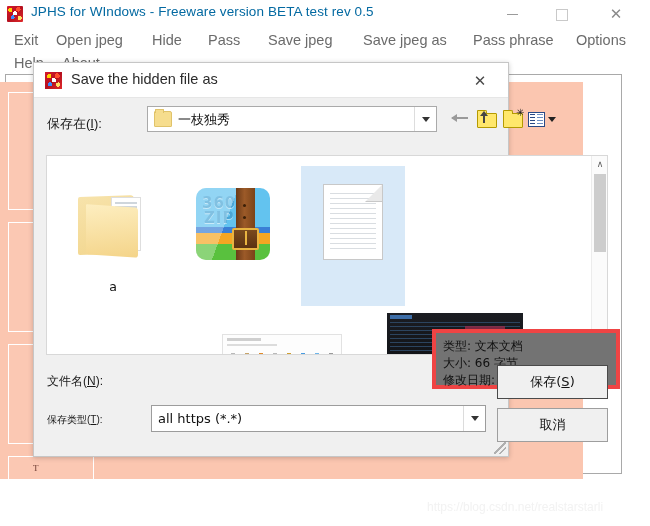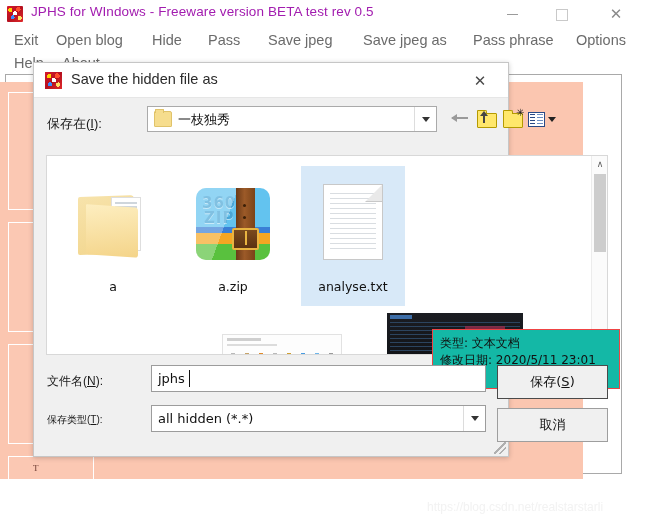--- a/index.html
+++ b/index.html
@@ -25,21 +25,21 @@
       radial-gradient(circle at 20% 25%, #ffd400 0 2px, transparent 2px),
       radial-gradient(circle at 70% 20%, #ff4d2e 0 2.4px, transparent 2.4px),
       radial-gradient(circle at 35% 70%, #3a8bff 0 2px, transparent 2px),
       radial-gradient(circle at 80% 75%, #ffe066 0 2px, transparent 2px),
       radial-gradient(circle at 50% 45%, #ffffff 0 2px, transparent 2px),
       linear-gradient(135deg,#d7192c 0%,#b5101f 50%,#e02b2b 100%);
     border-radius:1px;
   }
   #app-title{
     position:absolute;left:31px;top:4px;
-    font-size:13.5px;color:#a21caf;letter-spacing:.1px;white-space:nowrap;
+    font-size:13.5px;color:#0369a1;letter-spacing:.1px;white-space:nowrap;
   }
   .wbtn{
     position:absolute;top:0;width:46px;height:28px;
     color:#9b9b9b;font-size:13px;text-align:center;line-height:28px;
   }
   #btn-min{left:489px;}
   #btn-max{left:539px;}
   #btn-close{left:593px;color:#8a8a8a;font-size:15px;}
   #btn-min .bar{display:inline-block;width:11px;height:1px;background:#9b9b9b;vertical-align:middle;}
   #btn-max .sq{display:inline-block;width:10px;height:10px;border:1px solid #c9c9c9;vertical-align:middle;}
@@ -310,21 +310,21 @@
       radial-gradient(circle at 48px 5px,#b9b9b9 3px,transparent 3px),
       radial-gradient(circle at 62px 5px,#d0a030 3px,transparent 3px),
       radial-gradient(circle at 76px 5px,#4a9ce0 3px,transparent 3px),
       radial-gradient(circle at 90px 5px,#6fb6ea 3px,transparent 3px),
       radial-gradient(circle at 104px 5px,#9a9a9a 3px,transparent 3px);
   }
 
   
   #tooltip{
     position:absolute;left:398px;top:266px;width:188px;height:60px;
-    background:#14b8a6;border:1px solid #ef4444;box-sizing:border-box;
+    background:#737373;border:4px solid #ef4444;box-sizing:border-box;
     padding:5px 7px 0 7px;
   }
   #tooltip div{
     font-size:12px;line-height:17px;color:#111;white-space:nowrap;
     font-family:"DejaVu Sans","Liberation Sans",sans-serif;
   }
 
   
   #fl-scroll{
     position:absolute;right:0;top:0;width:16px;bottom:0;
@@ -402,21 +402,21 @@
   <div id="app-titlebar">
     <div id="app-icon"></div>
     <div id="app-title">JPHS for WIndows - Freeware version BETA test rev 0.5</div>
     <div class="wbtn" id="btn-min"><span class="bar"></span></div>
     <div class="wbtn" id="btn-max"><span class="sq"></span></div>
     <div class="wbtn" id="btn-close">✕</div>
   </div>
 
   <div id="app-menubar">
     <div class="menu-item menu-row1" style="left:14px">Exit</div>
-    <div class="menu-item menu-row1" style="left:56px">Open blog</div>
+    <div class="menu-item menu-row1" style="left:56px">Open jpeg</div>
     <div class="menu-item menu-row1" style="left:152px">Hide</div>
     <div class="menu-item menu-row1" style="left:208px">Pass</div>
     <div class="menu-item menu-row1" style="left:268px">Save jpeg</div>
     <div class="menu-item menu-row1" style="left:363px">Save jpeg as</div>
     <div class="menu-item menu-row1" style="left:473px">Pass phrase</div>
     <div class="menu-item menu-row1" style="left:576px">Options</div>
     <div class="menu-item menu-row2" style="left:14px">Help</div>
     <div class="menu-item menu-row2" style="left:62px">About</div>
   </div>
 
@@ -505,31 +505,29 @@
       <div class="icon-wrap">
         <div class="ico-zip">
           <div class="txt">360<br>ZIP</div>
           <div class="gloss"></div>
           <div class="strap"></div>
           <div class="stud" style="top:16px"></div>
           <div class="stud" style="top:28px"></div>
           <div class="buckle"></div>
         </div>
       </div>
-      <div class="file-label">a.zip</div>
     </div>
 
     <div class="file-item selected" id="file-txt">
       <div class="icon-wrap">
         <div class="ico-doc">
           <div class="lines"></div>
           <div class="fold"></div>
         </div>
       </div>
-      <div class="file-label">analyse.txt</div>
     </div>
 
     <div id="bg-thumb2">
       <div class="bar"></div>
         <div class="bar2"></div>
         <div class="dots"></div>
     </div>
 
     <div id="bg-thumb">
       <div class="tl"></div>
@@ -539,36 +537,33 @@
 
     <div id="fl-scroll">
       <div class="arw up">∧</div>
       <div id="fl-thumb"></div>
       <div class="arw dn">∨</div>
     </div>
   </div>
 
   <div id="tooltip">
     <div>类型: 文本文档</div>
+    <div>大小: 66 字节</div>
     <div>修改日期: 2020/5/11 23:01</div>
   </div>
 
   <div id="lbl-filename">
     <span>文件名</span>(<u>N</u>):
   </div>
-  <div id="filename-input">
-    <div id="filename-value">jphs</div>
-    <div id="filename-caret"></div>
-  </div>
 
   <div id="lbl-filetype">
     <span>保存类型</span>(<u>T</u>):
   </div>
   <div id="filetype-combo">
-    <div id="filetype-value">all hidden (*.*)</div>
+    <div id="filetype-value">all https (*.*)</div>
     <div id="filetype-arrow"></div>
   </div>
 
   <div class="dlgbtn" id="btn-cancel">取消</div>
   <div class="dlgbtn" id="btn-save">
     <span>保存</span>(<u>S</u>)
   </div>
 
   <div id="dlg-grip"></div>
 </div>

